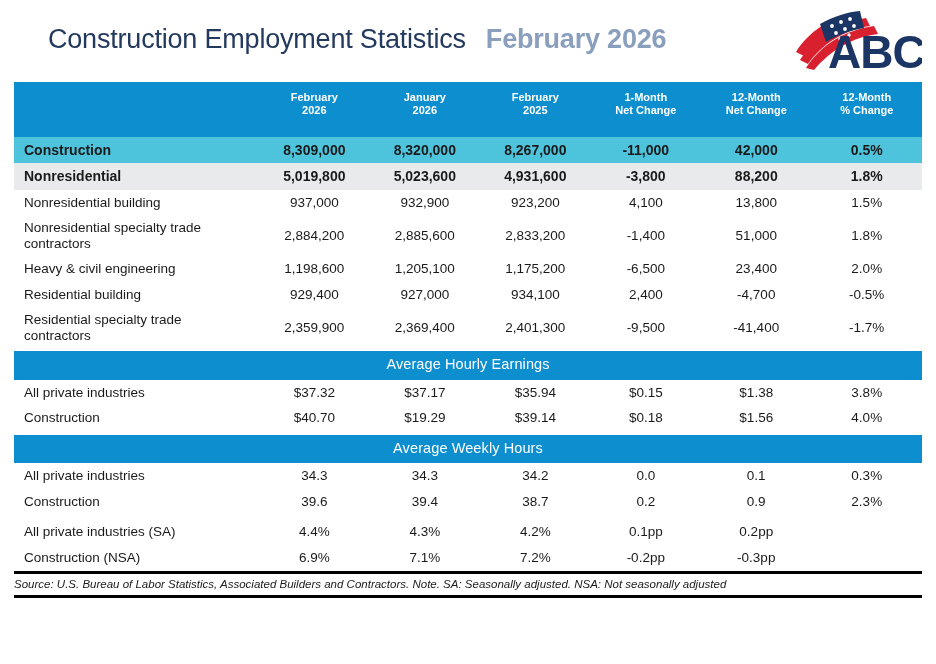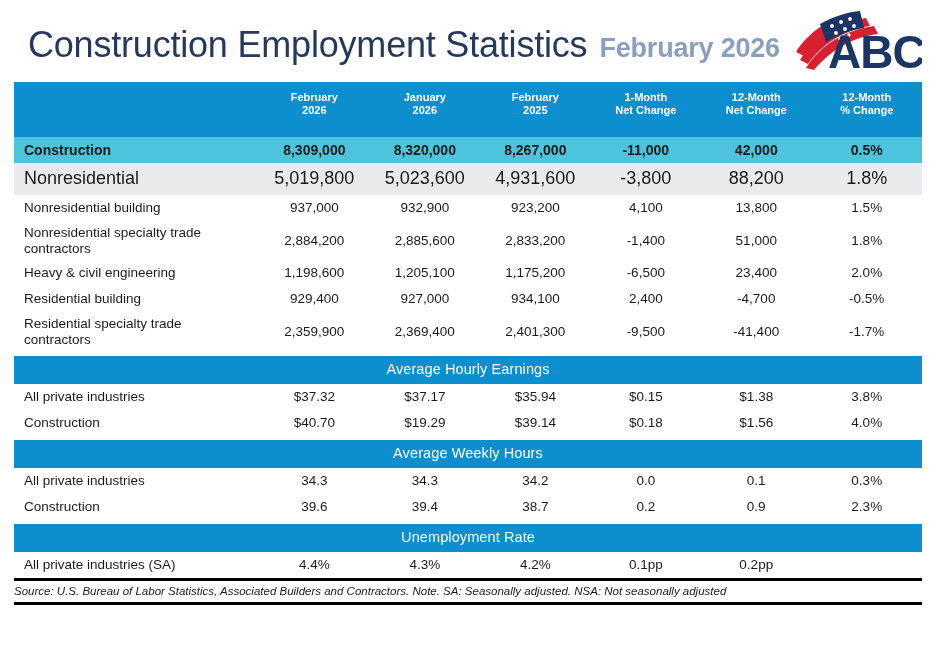--- a/index.html
+++ b/index.html
@@ -22,29 +22,30 @@
     padding: 0 16px;
     box-sizing: border-box;
   }
   .title-block {
     position: absolute;
     left: 28px;
     top: 24px;
     white-space: nowrap;
   }
   .title-main {
-    font-size: 36px;
+    font-size: 27px;
     color: #23395e;
     letter-spacing: -0.2px;
+    margin-left: 20px;
   }
   .title-period {
     font-size: 27px;
     color: #8a9fbd;
     font-weight: bold;
-    margin-left: 12px;
+    margin-left: 20px;
     letter-spacing: -0.2px;
   }
 
   
   .logo {
     position: absolute;
     right: 14px;
     top: 6px;
     width: 132px;
     height: 68px;
@@ -88,22 +89,22 @@
   td.label { text-align: left; padding-left: 10px; }
   td.num   { text-align: center; }
 
   tr.row-hl td {
     background: #4ec3dc;
     font-weight: bold;
     font-size: 14px;
   }
   tr.row-sub td {
     background: #e9eaec;
-    font-weight: normal;
-    font-size: 18px;
+    font-weight: bold;
+    font-size: 14px;
   }
   tr.row-plain td {
     background: #ffffff;
   }
   tr.row-plain td.label {
     padding-top: 4px;
     padding-bottom: 4px;
   }
 
   tr.section-band td {
@@ -333,31 +334,37 @@
           <td class="num">39.6</td>
           <td class="num">39.4</td>
           <td class="num">38.7</td>
           <td class="num">0.2</td>
           <td class="num">0.9</td>
           <td class="num">2.3%</td>
         </tr>
         <tr class="spacer-row">
           <td colspan="7"></td>
         </tr>
-        <tr class="section-band">
-          <td colspan="7">Unemployment Rate</td>
-        </tr>
         <tr class="row-plain">
           <td class="label">All private industries (SA)</td>
           <td class="num">4.4%</td>
           <td class="num">4.3%</td>
           <td class="num">4.2%</td>
           <td class="num">0.1pp</td>
           <td class="num">0.2pp</td>
           <td class="num blank-cell"></td>
         </tr>
+        <tr class="row-plain">
+          <td class="label">Construction (NSA)</td>
+          <td class="num">6.9%</td>
+          <td class="num">7.1%</td>
+          <td class="num">7.2%</td>
+          <td class="num">-0.2pp</td>
+          <td class="num">-0.3pp</td>
+          <td class="num blank-cell"></td>
+        </tr>
       </tbody>
   </table>
 </div>
 
 <div class="footer-rule"></div>
 <div class="footer-note">Source: U.S. Bureau of Labor Statistics, Associated Builders and Contractors.  Note. SA: Seasonally adjusted.  NSA: Not seasonally adjusted</div>
 <div class="footer-rule-bottom"></div>
 
 </body></html>

